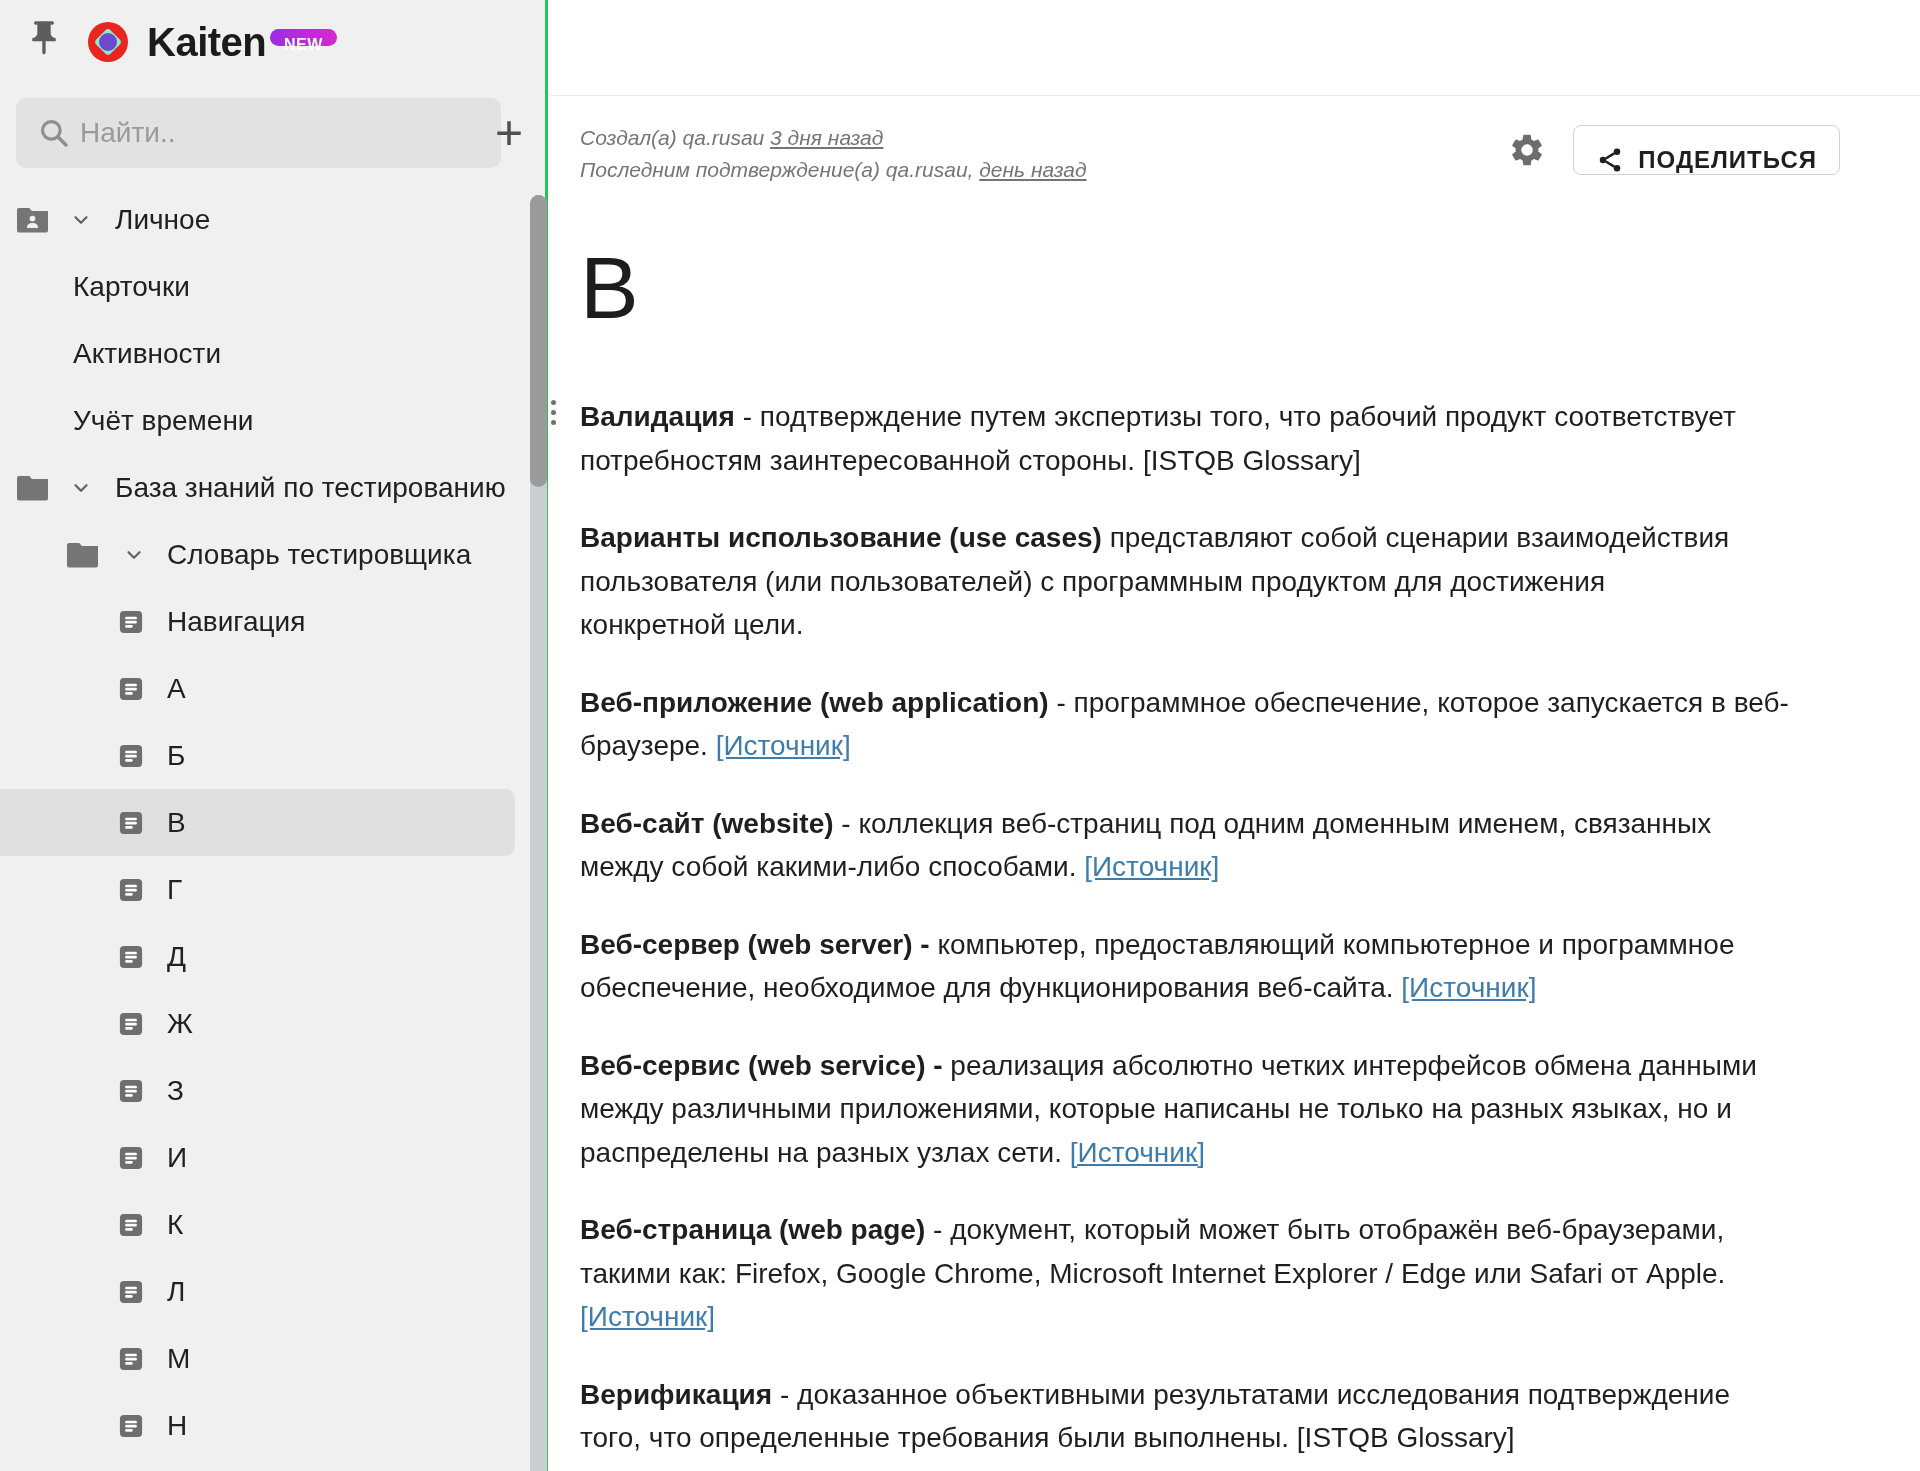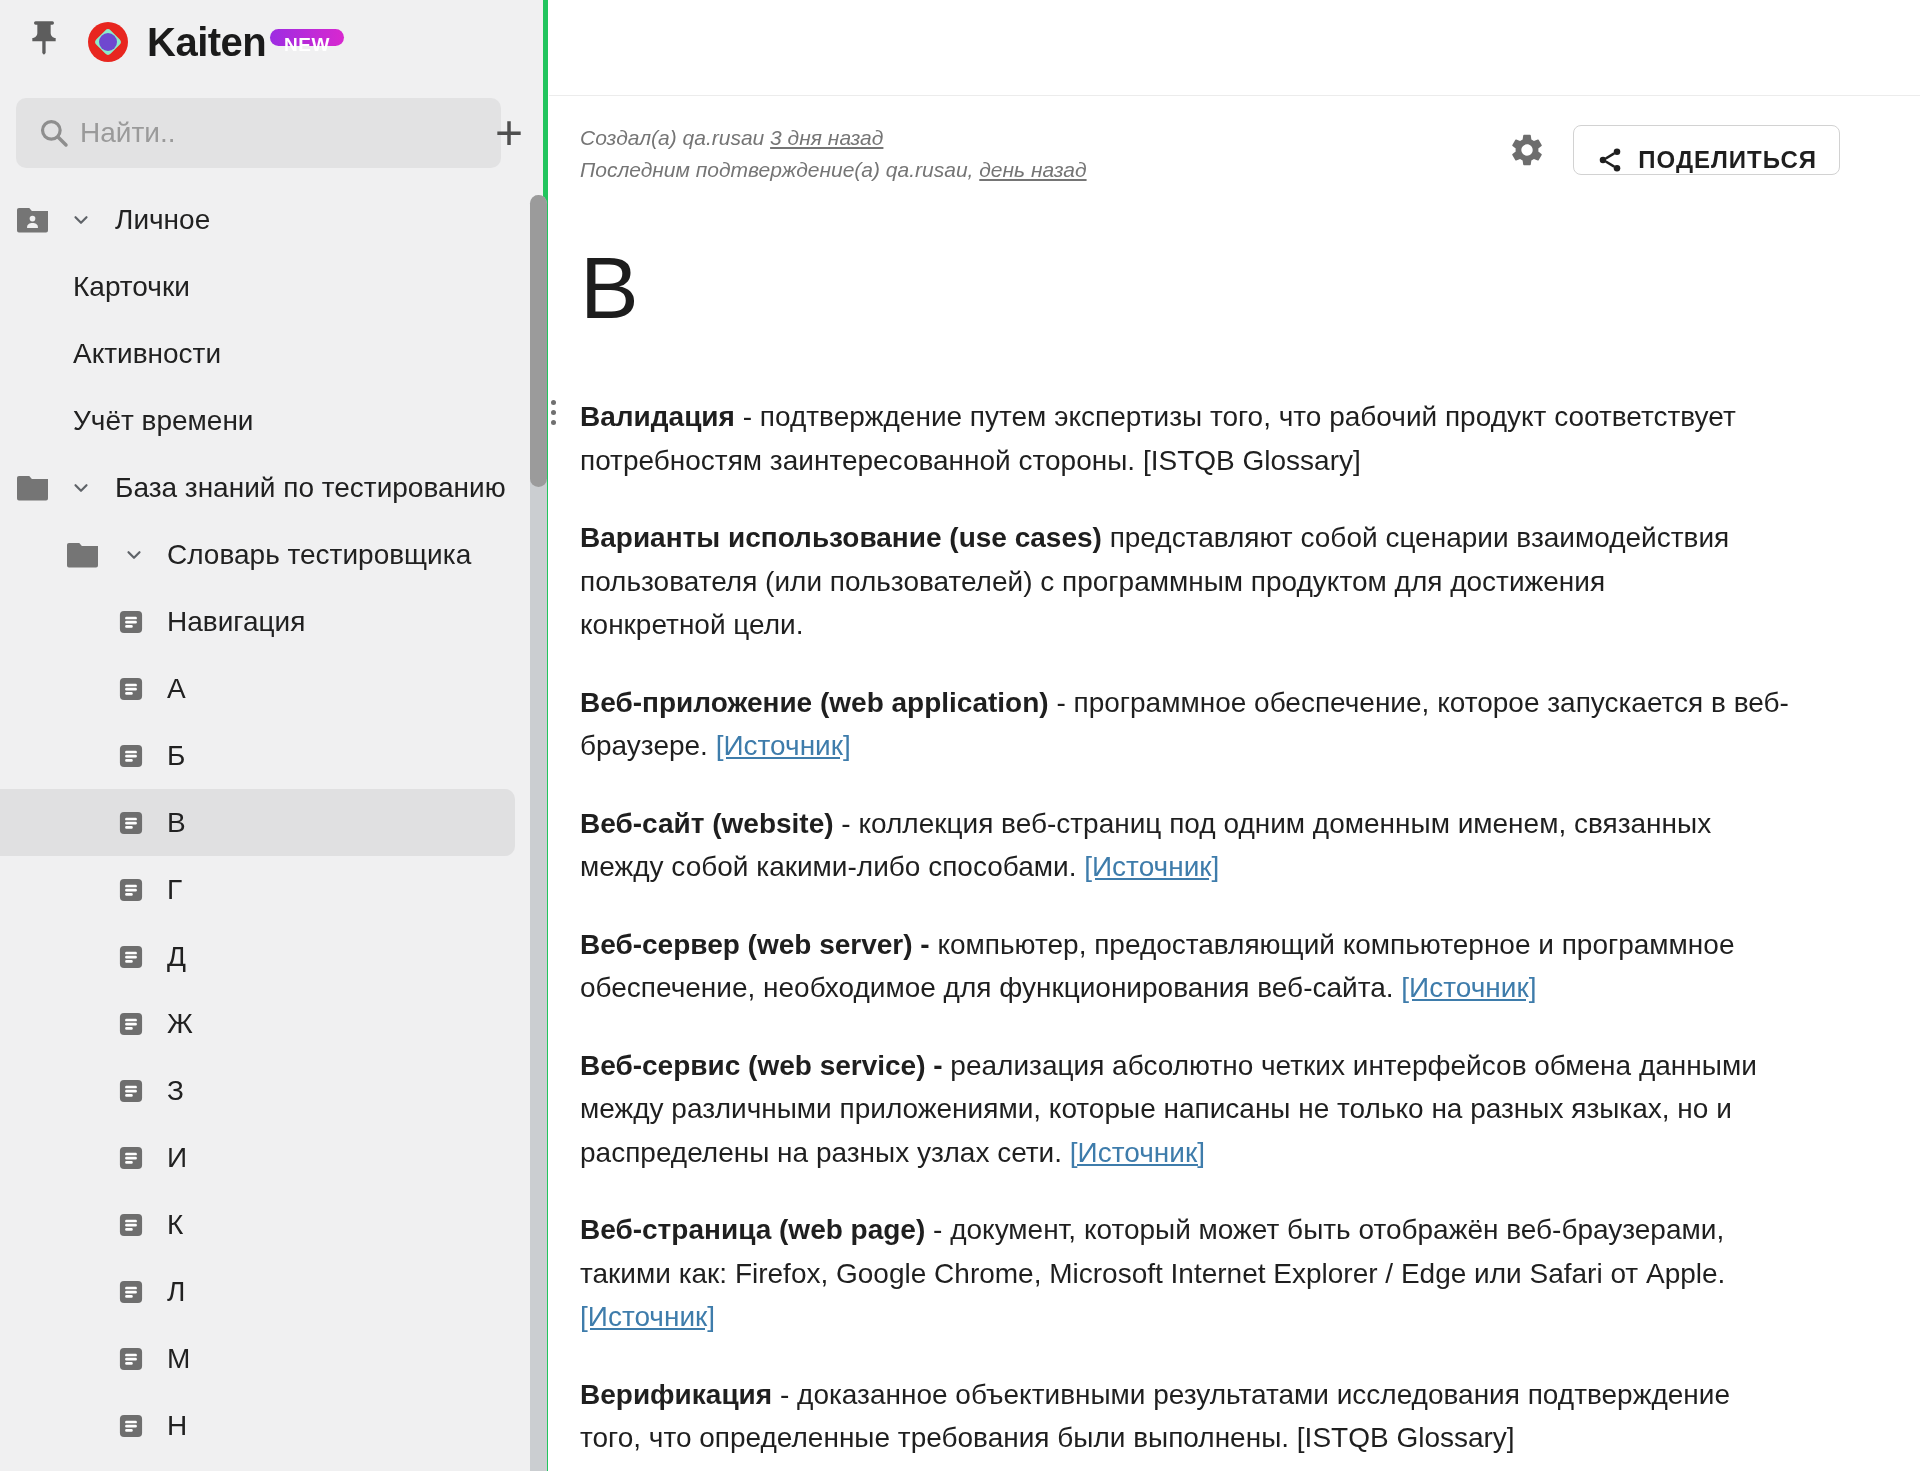--- a/index.html
+++ b/index.html
@@ -1,29 +1,29 @@
 <!DOCTYPE html>
 <html><head>
 <meta charset="utf-8">
 <style>
   html,body{margin:0;padding:0;}
   body{
     width:1920px;height:1471px;position:relative;overflow:hidden;
     background:#ffffff;font-family:"Liberation Sans",sans-serif;color:#212121;
   }
   
-  .sidebar{position:absolute;left:0;top:0;width:548px;height:1471px;background:#f0f0f1;border-right:5px solid #22c55e;box-sizing:border-box;}
+  .sidebar{position:absolute;left:0;top:0;width:548px;height:1471px;background:#f0f0f1;border-right:3px solid #22c55e;box-sizing:border-box;}
   .sb-top{position:absolute;left:0;top:0;width:548px;height:90px;}
   .pin{position:absolute;left:24px;top:18px;width:40px;height:40px;}
   .logo{position:absolute;left:88px;top:22px;width:40px;height:40px;border-radius:50%;background:#e8261f;}
   .logo .diamond{position:absolute;left:7px;top:7px;width:26px;height:26px;background:#8beccb;border-radius:5px;transform:rotate(45deg) scale(0.78);}
   .logo .core{position:absolute;left:11px;top:11px;width:18px;height:18px;border-radius:50%;background:#6f48cf;}
   .brand{position:absolute;left:147px;top:19px;font-size:40px;font-weight:700;color:#1b1b1b;letter-spacing:-0.5px;line-height:46px;}
   .badge{position:absolute;left:270px;top:29px;height:17px;line-height:31px;padding:0 14px;border-radius:16px;
-         background:linear-gradient(90deg,#9d2ce2,#d828cf);color:#fff;font-size:19px;font-weight:700;letter-spacing:0.5px;}
+         background:linear-gradient(90deg,#9d2ce2,#d828cf);color:#fff;font-size:16px;font-weight:700;letter-spacing:0.5px;}
   .searchbox{position:absolute;left:16px;top:98px;width:485px;height:70px;background:#e2e2e3;border-radius:10px;}
   .searchbox svg{position:absolute;left:22px;top:19px;}
   .searchbox .placeholder{position:absolute;left:64px;top:19px;font-size:28px;color:#9a9a9a;line-height:32px;}
   .add-btn{position:absolute;left:486px;top:107px;width:46px;height:52px;font-size:48px;font-weight:300;color:#4f4f4f;text-align:center;line-height:52px;cursor:pointer;}
   .tree{position:absolute;left:0;top:186px;width:548px;}
   .tree-row{height:67px;display:flex;align-items:center;font-size:28px;color:#212121;cursor:pointer;}
   .tree-row .chev{margin-right:0;}
   .tree-label{white-space:nowrap;}
   .ind0{padding-left:17px;}
   .ind0 .gicon{margin-right:22px;} .ind0 .chev{margin-right:23px;}

